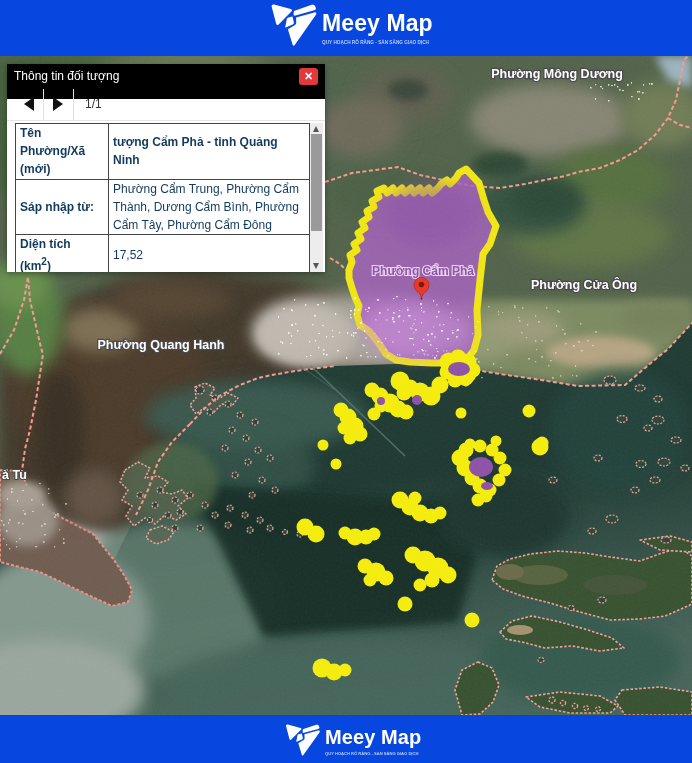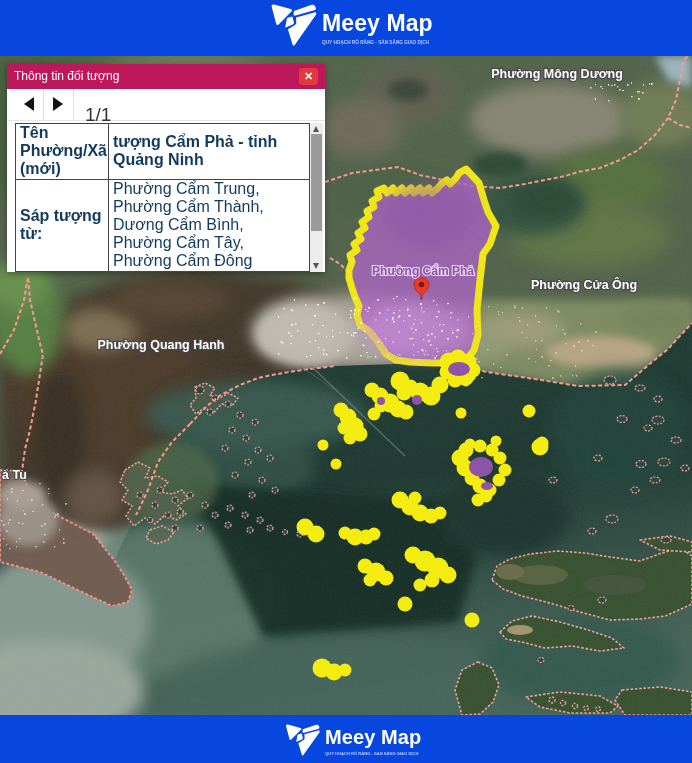--- a/index.html
+++ b/index.html
@@ -2,26 +2,26 @@
 <html><head><meta charset="utf-8"><style>
 html,body{margin:0;padding:0;overflow:hidden;background:#fff}
 .page{position:relative;width:692px;height:763px;overflow:hidden;font-family:"Liberation Sans",sans-serif}
 .hdr{position:absolute;left:0;top:0;width:692px;height:56px;background:#0747df;z-index:5}
 .ftr{position:absolute;left:0;top:715px;width:692px;height:48px;background:#0747df;z-index:5}
 .logo{position:absolute;display:flex;align-items:center}
 .ltxt{display:flex;flex-direction:column;justify-content:center}
 .lname{color:#fff;font-weight:bold;letter-spacing:.1px}
 .ltag{color:#b8cbfa;font-weight:bold;letter-spacing:0;white-space:nowrap}
 .popup{position:absolute;left:7px;top:64px;width:318px;height:208px;background:#fff;z-index:6;box-shadow:0 2px 6px rgba(0,0,0,.35);overflow:hidden}
-.ptitle{position:absolute;left:0;top:0;width:100%;height:25px;background:#be185d;color:#fff;font-size:12px;line-height:25px;padding-left:7px;box-sizing:border-box}
+.ptitle{position:absolute;left:0;top:0;width:100%;height:35px;background:#000000;color:#fff;font-size:12px;line-height:25px;padding-left:7px;box-sizing:border-box}
 .pclose{position:absolute;right:7px;top:4px;width:19px;height:17px;background:#e23a3a;border-radius:3px;color:#fff;font-size:11px;font-weight:bold;text-align:center;line-height:17px}
 .pnav{position:absolute;left:0;top:25px;width:100%;height:31px;border-bottom:1px solid #e5e5e5}
 .tri{position:absolute;width:0;height:0;border-style:solid}
-.pv{font-size:19px;color:#333;position:absolute;left:78px;top:15px}
-.ptable{position:absolute;left:8px;top:59px;width:295px;border-collapse:collapse;font-size:16px;color:#123a5e;table-layout:fixed}
+.pv{font-size:12px;color:#333;position:absolute;left:78px;top:8px}
+.ptable{position:absolute;left:8px;top:59px;width:295px;border-collapse:collapse;font-size:12px;color:#123a5e;table-layout:fixed}
 .ptable td{border:1px solid #444;padding:0 4px;vertical-align:middle;line-height:18.2px}
 .ptable td.k{font-weight:bold;width:84px}
 .sb{position:absolute;right:2px;top:59px;width:13px;height:149px;background:#ededed}
 .sb .th{position:absolute;left:1px;top:11px;width:11px;height:97px;background:#9a9a9a}
 .sb .a{position:absolute;left:3px;width:0;height:0;border-style:solid}
 </style></head><body>
 <div class="page">
 
 <svg style="position:absolute;left:0;top:56px" width="692" height="659" viewBox="0 56 692 659">
 <defs>
@@ -651,22 +651,26 @@
         <div style="position:absolute;left:36px;top:0;width:1px;height:31px;background:#e0e0e0"></div>
         <div style="position:absolute;left:66px;top:0;width:1px;height:31px;background:#e0e0e0"></div>
   </div>
   <table class="ptable">
     <tbody>
           <tr>
             <td class="k">Tên Phường/Xã (mới)</td>
             <td style="font-weight:bold">tượng Cẩm Phả - tỉnh Quảng Ninh</td>
           </tr>
     <tr>
-            <td class="k">Sáp tượng từ:</td>
+            <td class="k">Sáp nhập từ:</td>
             <td>Phường Cẩm Trung, Phường Cẩm Thành, Dương Cẩm Bình, Phường Cẩm Tây, Phường Cẩm Đông</td>
+          </tr>
+    <tr>
+            <td class="k">Diện tích (km<sup>2</sup>)</td>
+            <td>17,52</td>
           </tr>
   </tbody>
       </table>
   <div class="sb">
     <div class="a" style="top:3px;border-width:0 3.5px 6px 3.5px;border-color:transparent transparent #555 transparent"></div>
     <div class="th"></div>
     <div class="a" style="bottom:3px;border-width:6px 3.5px 0 3.5px;border-color:#555 transparent transparent transparent"></div>
   </div>
 </div>
 

